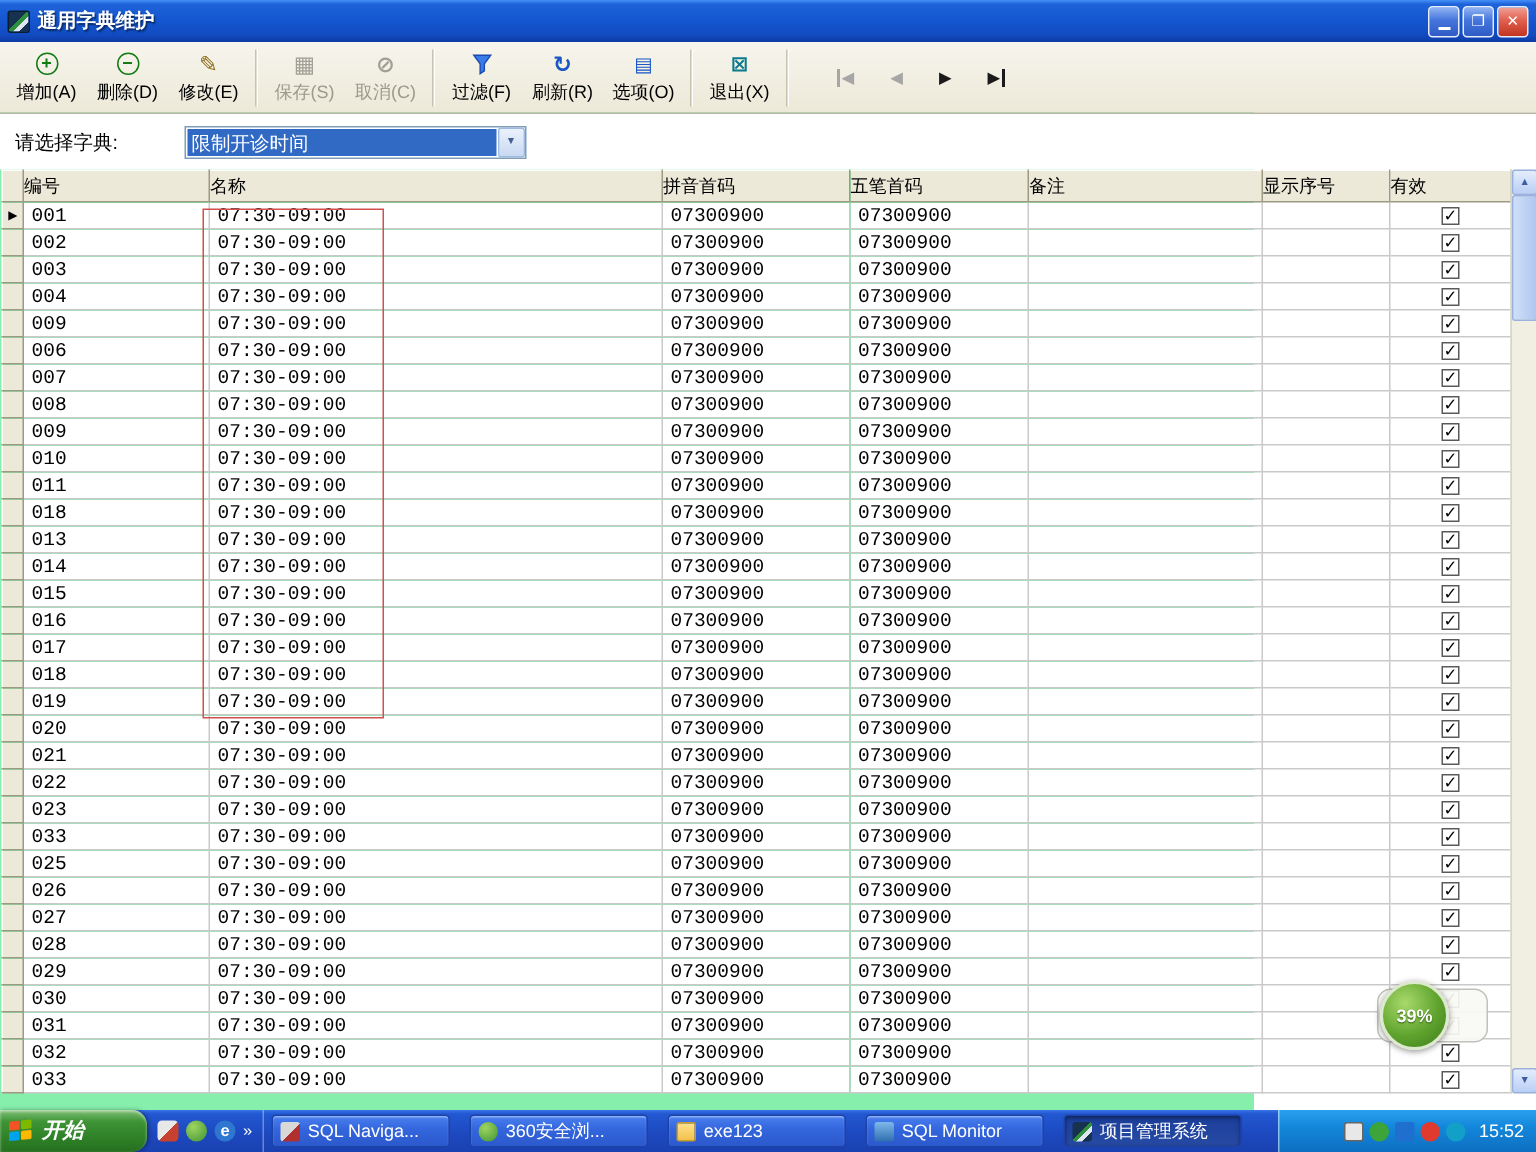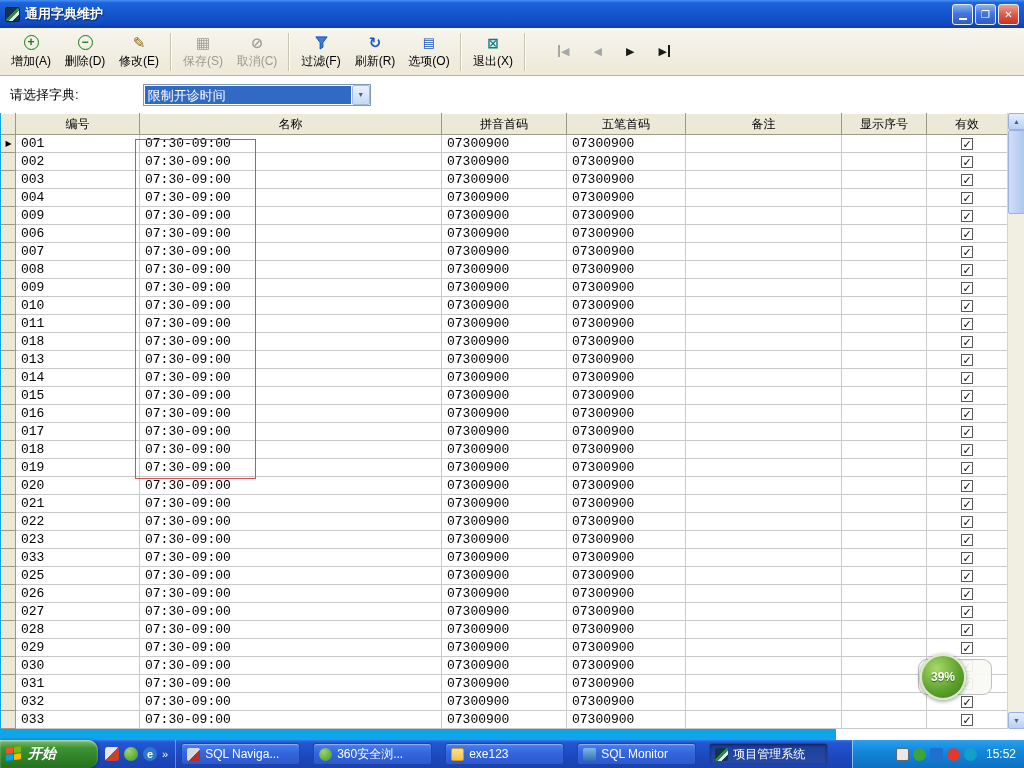--- a/index.html
+++ b/index.html
@@ -1,18 +1,18 @@
 <!DOCTYPE html>
 <html><head>
 <meta charset="utf-8">
 <style>
   * { margin:0; padding:0; box-sizing:border-box; }
   html,body { width:1024px; height:768px; overflow:hidden;
     font-family:"Liberation Sans","DejaVu Sans",sans-serif; background:#fff; }
-  #screen { position:relative; width:836px; height:768px; background:#0ea5e9; }
+  #screen { position:relative; width:836px; height:768px; background:#86efac; }
 
   
   .titlebar { position:absolute; left:0; top:0; width:1024px; height:28px;
     background:linear-gradient(180deg,#4590F7 0%,#1E63DA 10%,#1557D0 45%,#124BC2 82%,#0E3CA4 100%);
     display:flex; align-items:center; padding:0 5px; }
   .app-icon { width:15px; height:15px; margin-right:5px; border-radius:2px;
     background:linear-gradient(135deg,#16324F 0%,#16324F 45%,#2E8F3C 45%,#2E8F3C 60%,#DDE6EE 60%,#DDE6EE 75%,#16324F 75%);
     border:1px solid #0A1E33; flex:none; }
   .title-text { color:#fff; font-size:13px; font-weight:bold; text-shadow:1px 1px 1px #0A2C66; }
   .title-spacer { flex:1; }
@@ -41,35 +41,35 @@
   .glyph-exit { font-size:14px; color:#0B7A8C; font-weight:bold; }
   .nav-group { display:flex; gap:20px; margin-left:26px; align-items:center; }
   .nav-btn { font-size:11px; color:#1a1a1a; padding:2px; }
   .nav-btn.disabled { color:#A6A6A6; }
   .bar-l { border-left:2px solid currentColor; padding-left:1px; }
   .bar-r { border-right:2px solid currentColor; padding-right:1px; }
 
   
   .selector-row { position:absolute; top:76px; left:0; width:1024px; height:37px; background:#fff;
     display:flex; align-items:center; padding-left:10px; font-size:13px;gap:44px; }
-  .combo { margin-left:20px; width:228px; height:22px; border:1px solid #7F9DB9; background:#fff;
+  .combo { margin-left:0; width:228px; height:22px; border:1px solid #7F9DB9; background:#fff;
     display:flex; align-items:flex-start; }
   .combo-text { flex:1; height:18px; margin:1px; background:#316AC5; color:#fff; font-size:13px;
     padding:1px 3px; white-space:nowrap; overflow:hidden; }
   .combo-btn { width:18px; height:20px; background:linear-gradient(180deg,#EAF1FC 0%,#C9D9F2 100%);
     border:1px solid #9EBADF; border-radius:2px; font-size:7px; color:#44608F;
     display:flex; align-items:center; justify-content:center; }
 
   
   .grid-wrap { position:absolute; top:113px; left:1px; width:1023px; height:617px; }
   table.grid-table { border-collapse:collapse; table-layout:fixed; width:1006px; font-size:12px;
     border:1px solid #808080; }
   .grid-table th { height:21px; background:#ECE9D8; border:1px solid;
     border-color:#FFFFFF #9D9A84 #9D9A84 #FFFFFF; font-weight:normal; font-size:12px;
-    text-align:center; color:#000; overflow:hidden; white-space:nowrap; }
+    text-align:left; color:#000; overflow:hidden; white-space:nowrap; }
   .grid-table td { height:18px; border:1px solid #C9C9C9; background:#fff;
     overflow:hidden; white-space:nowrap; }
   .grid-table td.sel { background:#ECE9D8; border-color:#FFFFFF #9D9A84 #9D9A84 #FFFFFF;
     text-align:center; font-size:8px; color:#000; }
   .grid-table td.mono { font-family:"Liberation Mono","DejaVu Sans Mono",monospace;
     font-size:13px; padding-left:5px; }
   .grid-table td.c-valid { text-align:center; }
   .checkbox { display:inline-block; width:12px; height:12px; border:1px solid #5A5A5A;
     background:#fff; font-size:11px; line-height:11px; color:#000; text-align:center;
     vertical-align:middle; }

